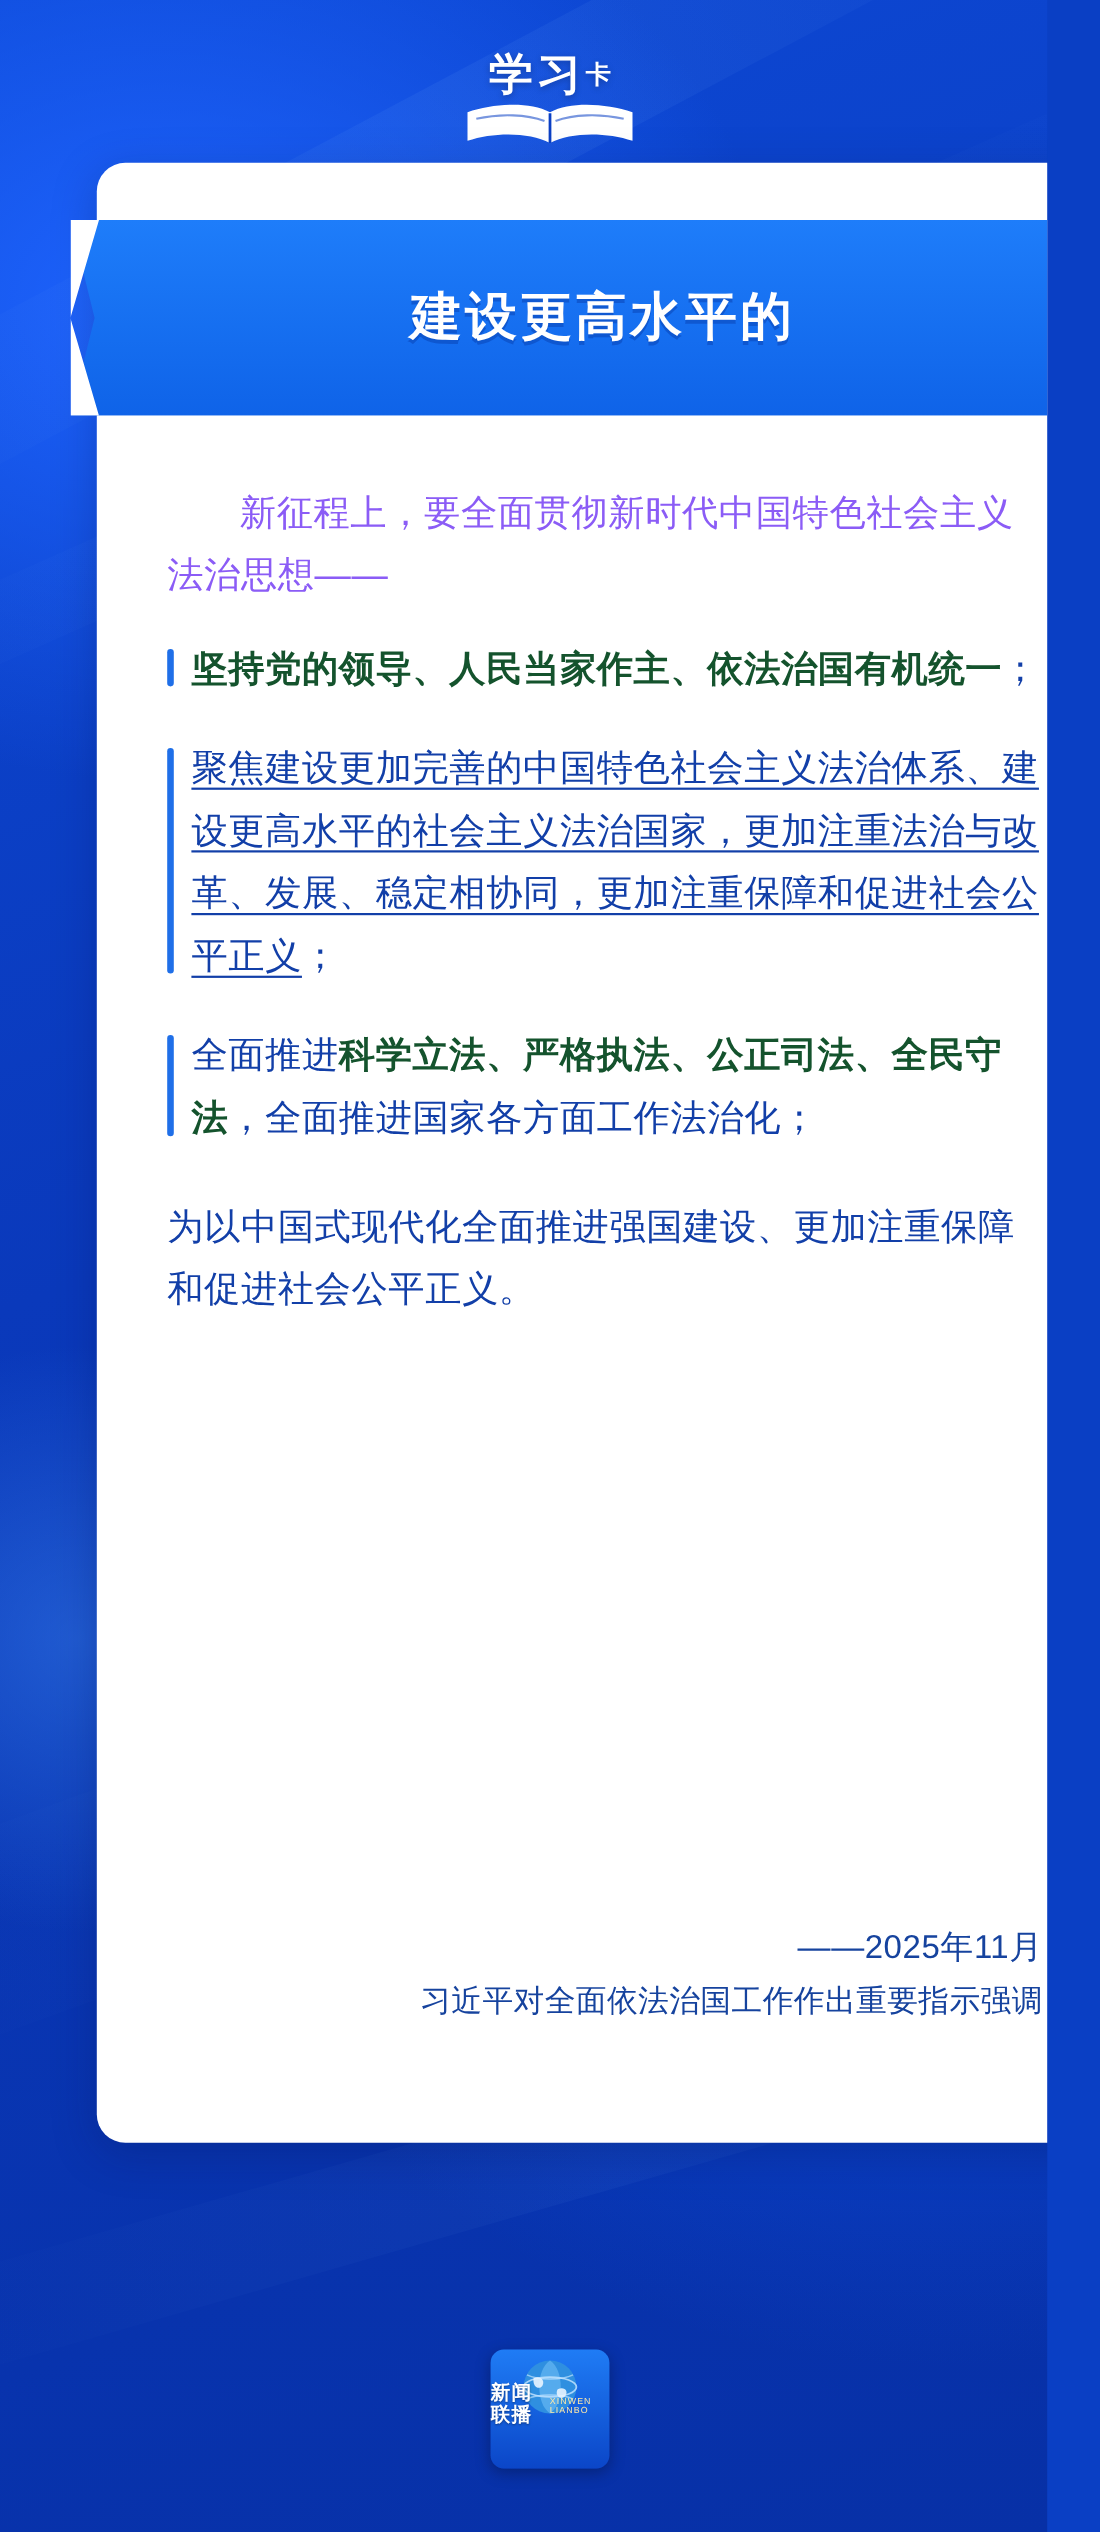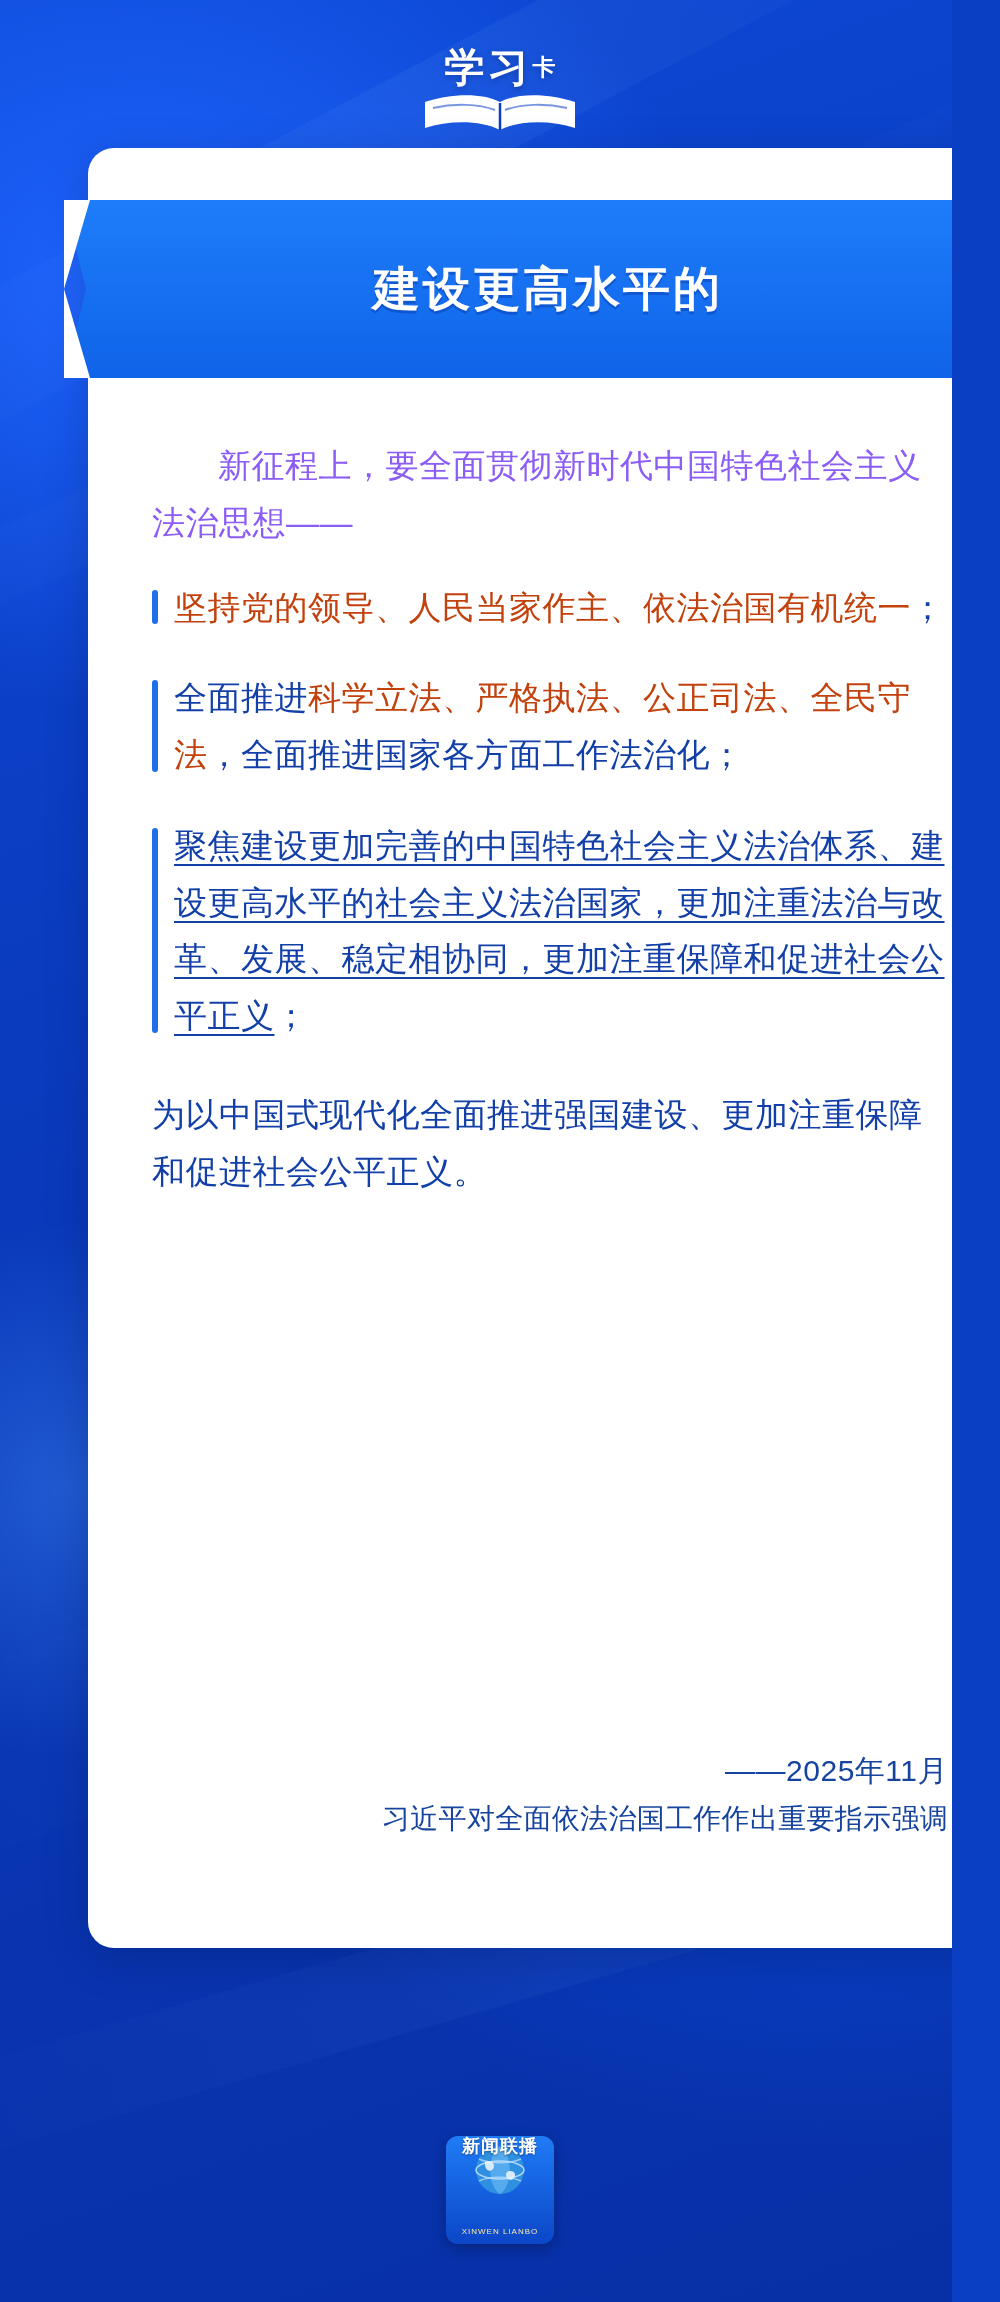--- a/index.html
+++ b/index.html
@@ -174,21 +174,21 @@
   .block::before {
     content: "";
     position: absolute;
     left: 0;
     top: 10px;
     bottom: 12px;
     width: 6px;
     border-radius: 3px;
     background: #1f6fe8;
   }
-  .b-bold { font-weight: normal; color: #c2410c; }
+  .b-bold { font-weight: bold; color: #14532d; }
   .b-underline { text-decoration: underline; text-underline-offset: 7px; text-decoration-thickness: 2px; }
   .semi { font-weight: normal; }
   .plain {
     margin-top: 42px;
     margin-bottom: 10px;
     text-indent: 0;
   }
 
   
   .sig {
@@ -222,23 +222,23 @@
   }
   .badge {
     position: relative;
     width: 108px;
     height: 108px;
     border-radius: 12px;
     background: linear-gradient(180deg, #1f7cf5 0%, #0b46c8 100%);
     box-shadow: 0 4px 14px rgba(0,0,0,.28);
     overflow: hidden;
     display: flex;
-    flex-direction: column;
+    flex-direction: row;
     align-items: center;
-    justify-content: space-between;
+    justify-content: flex-start;
     padding-bottom: 8px;
     box-sizing: border-box;
     margin-top: 17px;
   }
   .badge-globe {
     position: absolute;
     top: 6px;
     left: 50%;
     transform: translateX(-50%);
     width: 74px;
@@ -303,25 +303,25 @@
 
     <div class="body">
 
       <div class="para intro">新征程上，要全面贯彻新时代中国特色社会主义法治思想——</div>
 
       <div class="block">
         <div class="para"><span class="b-bold">坚持党的领导、人民当家作主、依法治国有机统一</span><span class="semi">；</span></div>
       </div>
 
       <div class="block">
+        <div class="para"><span class="b-underline">聚焦建设更加完善的中国特色社会主义法治体系、建设更高水平的社会主义法治国家，更加注重法治与改革、发展、稳定相协同，更加注重保障和促进社会公平正义</span><span class="semi">；</span></div>
+      </div>
+
+      <div class="block">
         <div class="para"><span>全面推进</span><span class="b-bold">科学立法、严格执法、公正司法、全民守法</span><span>，全面推进国家各方面工作法治化</span><span class="semi">；</span></div>
-      </div>
-
-      <div class="block">
-        <div class="para"><span class="b-underline">聚焦建设更加完善的中国特色社会主义法治体系、建设更高水平的社会主义法治国家，更加注重法治与改革、发展、稳定相协同，更加注重保障和促进社会公平正义</span><span class="semi">；</span></div>
       </div>
 
       <div class="para plain">为以中国式现代化全面推进强国建设、更加注重保障和促进社会公平正义。</div>
     </div>
 
     <div class="sig">
       <div class="sig-date">——2025年11月</div>
       <div class="sig-src">习近平对全面依法治国工作作出重要指示强调</div>
     </div>
   </div>

